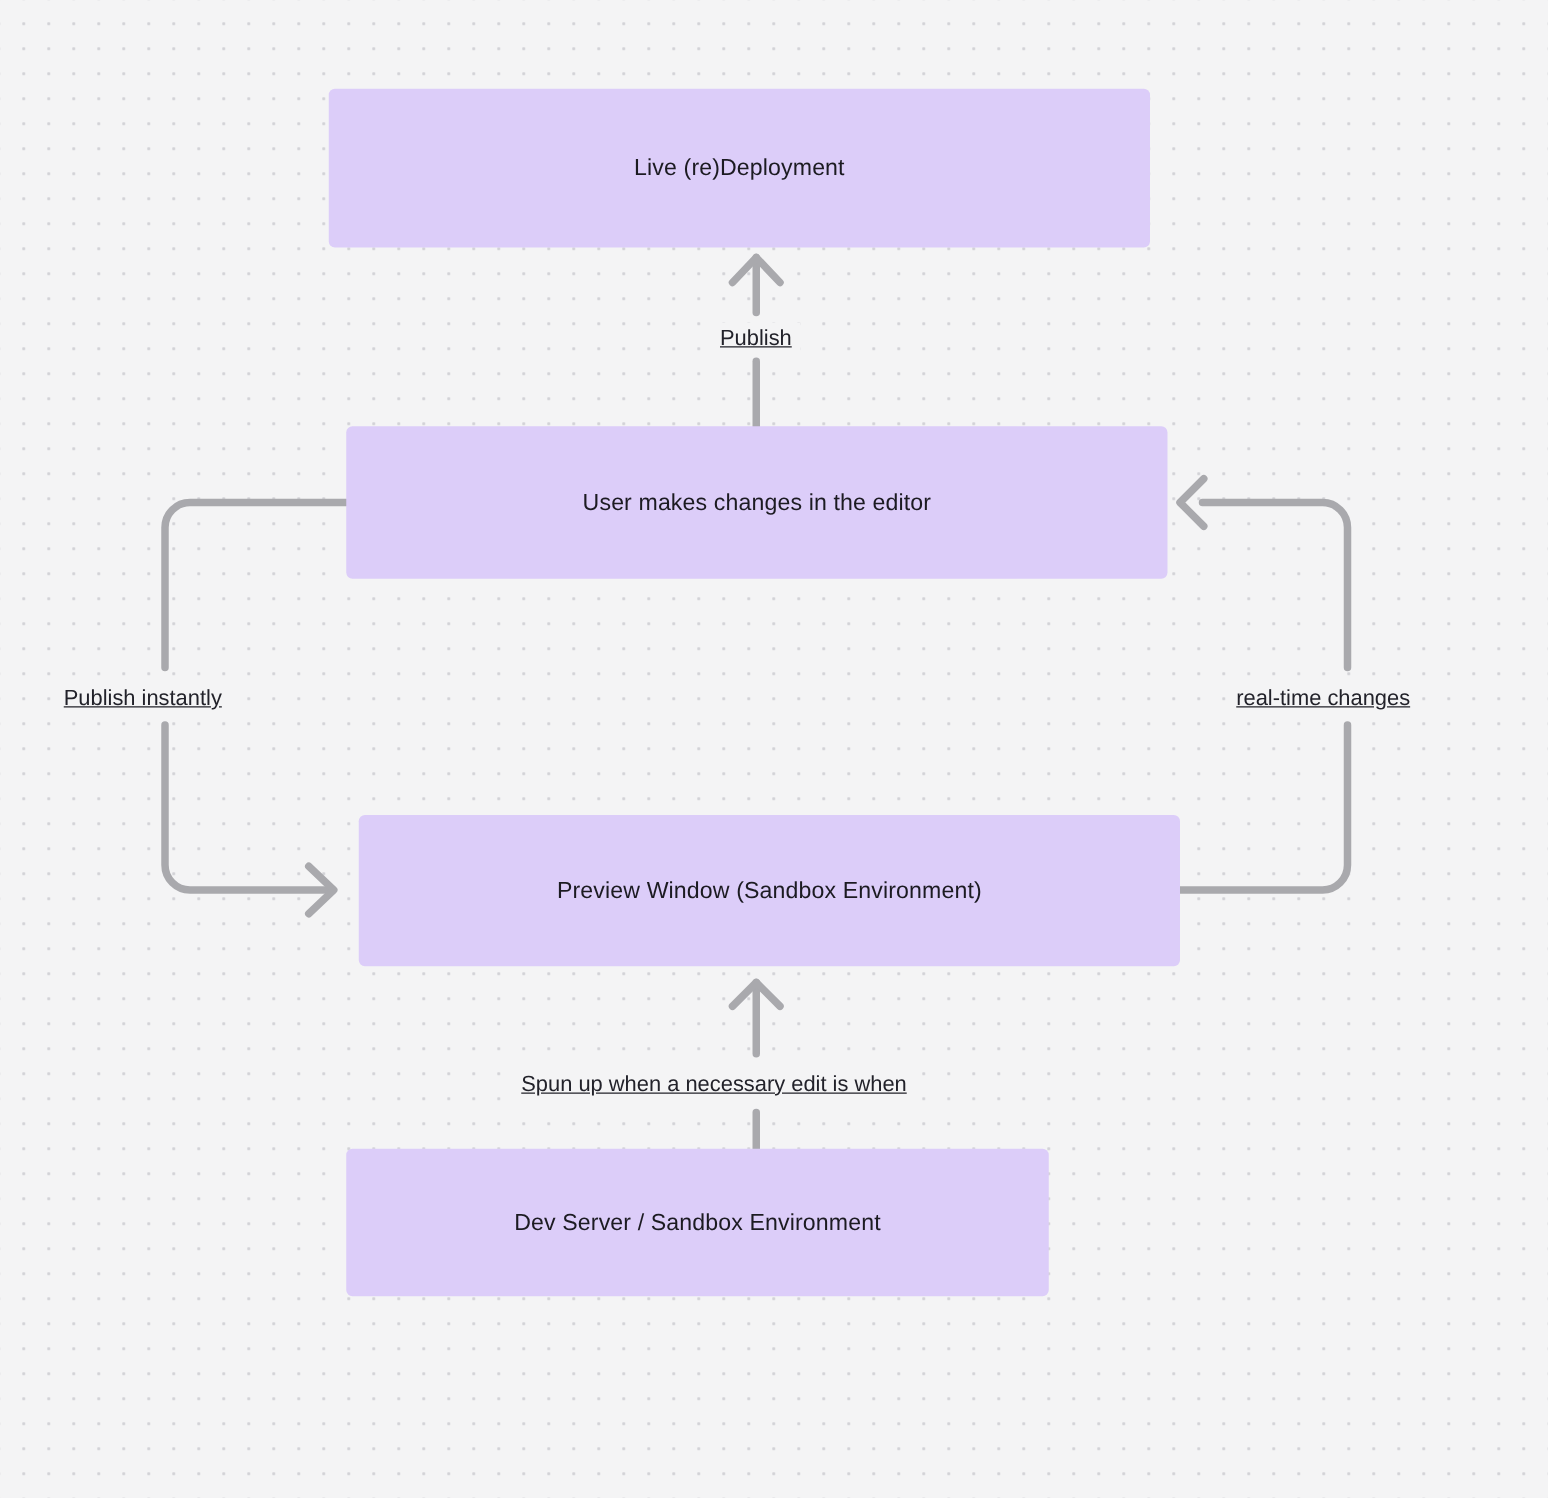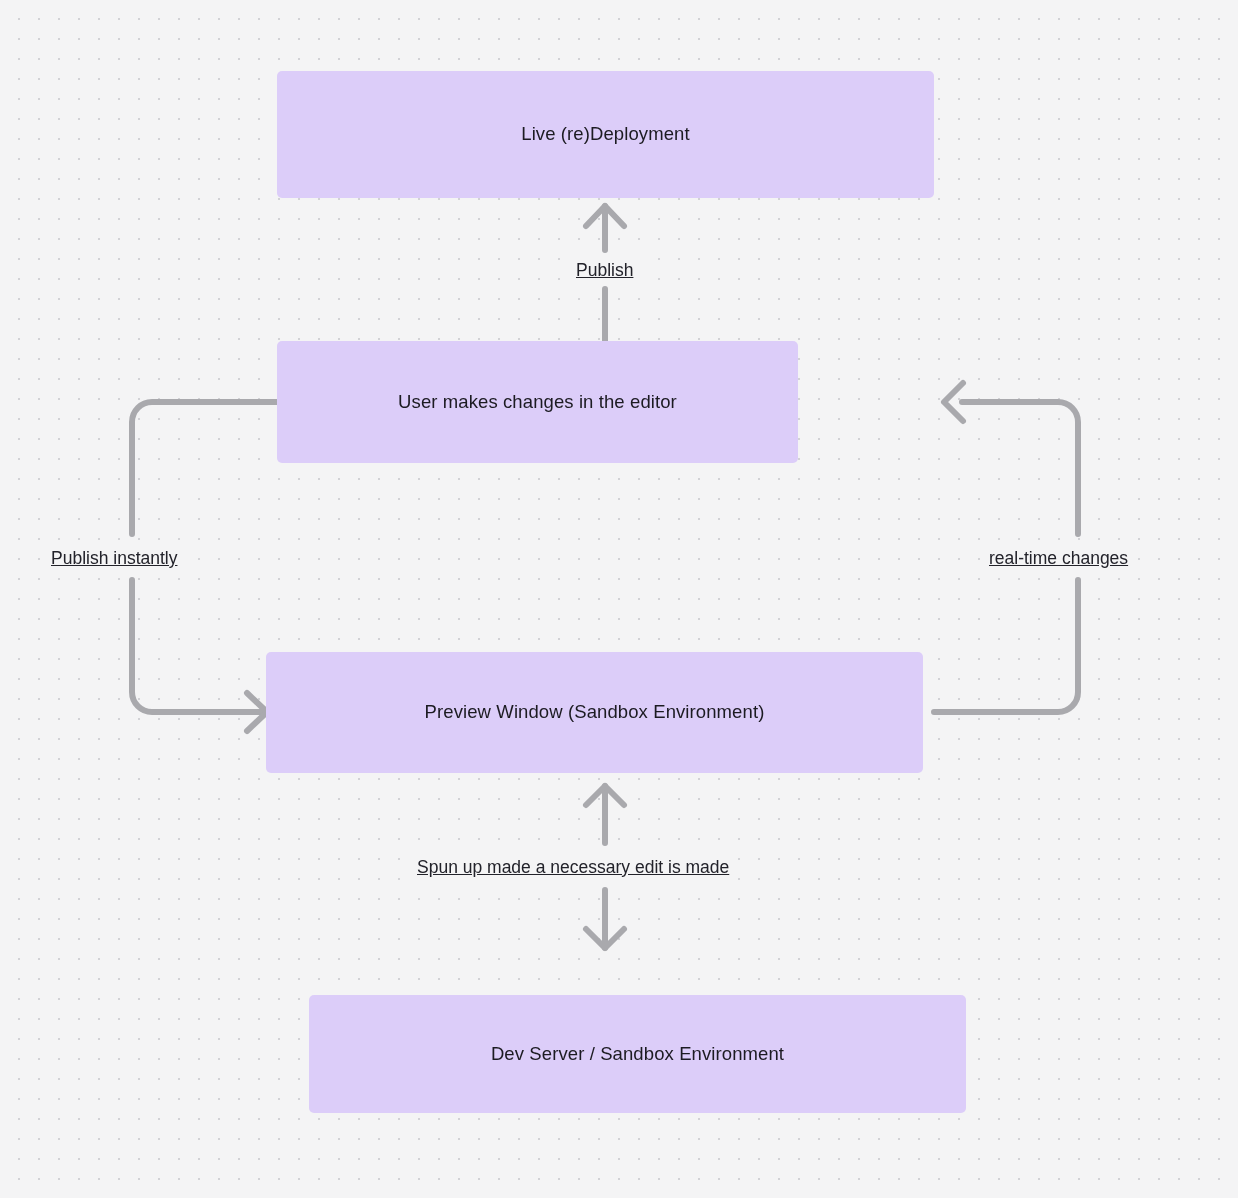--- a/index.html
+++ b/index.html
@@ -44,24 +44,24 @@
     box-sizing: border-box;
   }
   .node-label {
     font-size: 18.5px;
     color: #1c1b22;
     letter-spacing: 0.1px;
     white-space: nowrap;
     line-height: 1.2;
   }
 
-  #node-live        { left: 277px; top: 71px;  width: 657px; height: 127px; }
-  #node-editor      { left: 277px; top: 341px; width: 521px; height: 122px; }
-  #node-preview     { left: 266px; top: 652px; width: 657px; height: 121px; justify-content: center; }
-  #node-devserver   { left: 277px; top: 995px; width: 657px; height: 118px; margin-left: 32px; }
+  #node-live        { left: 263px; top: 71px;  width: 657px; height: 127px; }
+  #node-editor      { left: 277px; top: 341px; width: 657px; height: 122px; }
+  #node-preview     { left: 287px; top: 652px; width: 657px; height: 121px; justify-content: center; }
+  #node-devserver   { left: 277px; top: 919px; width: 562px; height: 118px; }
 
   
   .edge-label {
     position: absolute;
     font-size: 17.5px;
     color: #22222a;
     white-space: nowrap;
     background-color: #f4f4f5;
     padding: 2px 7px;
     line-height: 1.25;
@@ -114,15 +114,15 @@
   <div class="node" id="node-devserver">
     <span class="node-label">Dev Server / Sandbox Environment</span>
   </div>
 
   <div class="edge-label" id="label-publish">Publish</div>
 
   <div class="edge-label" id="label-updates">Publish instantly</div>
 
   <div class="edge-label" id="label-realtime">real-time changes</div>
 
-  <div class="edge-label" id="label-spunup">Spun up made a necessary edit is made</div>
+  <div class="edge-label" id="label-spunup">Spun up when a necessary edit is when</div>
 
 </div>
 
 </body></html>

